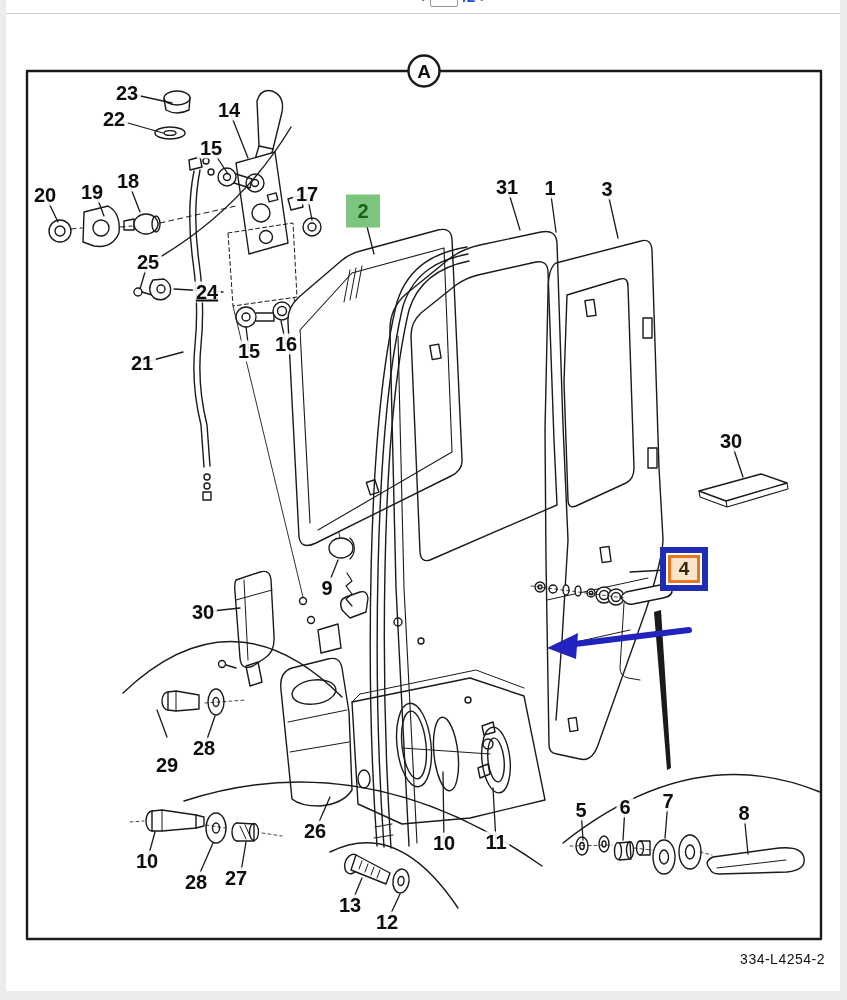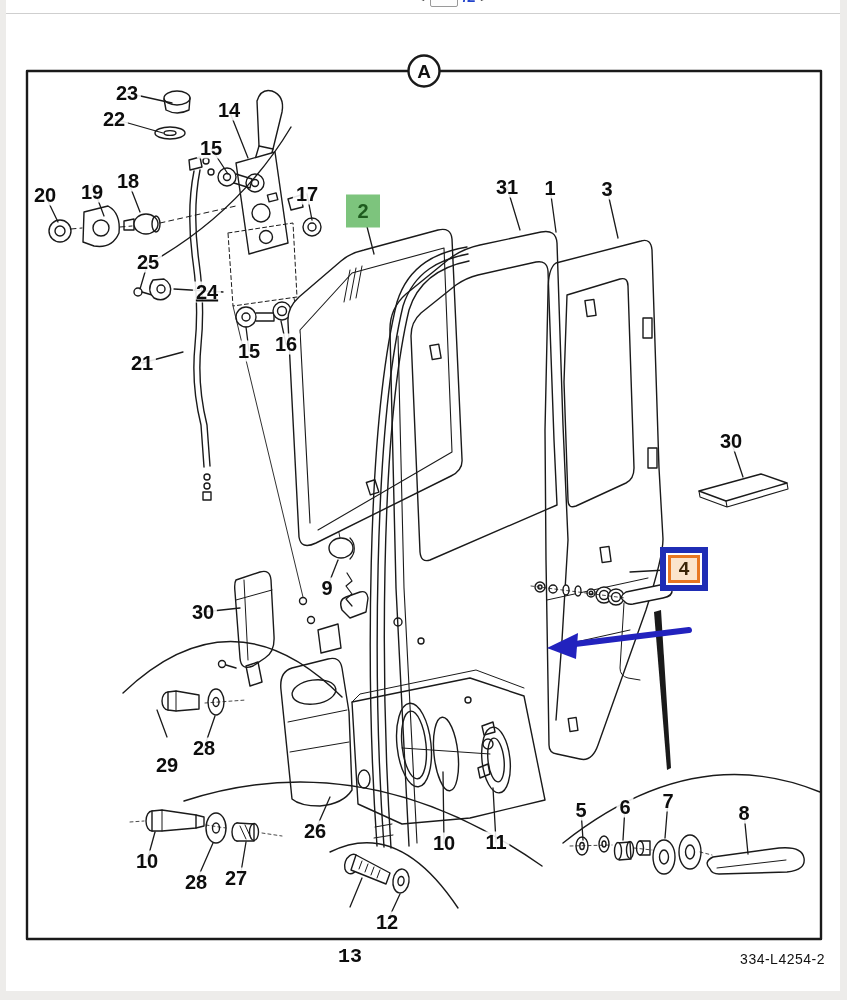--- a/index.html
+++ b/index.html
@@ -352,21 +352,21 @@
     <div class="part-label" style="left: 731px; top: 441px;">30</div>
     <div class="part-label selected-orange-blue" style="left: 684px; top: 569px;">4</div>
     <div class="part-label" style="left: 327px; top: 588px;">9</div>
     <div class="part-label" style="left: 203px; top: 612px;">30</div>
     <div class="part-label" style="left: 167px; top: 737px; margin-top: 28px;">29</div>
     <div class="part-label" style="left: 204px; top: 748px;">28</div>
     <div class="part-label" style="left: 147px; top: 861px;">10</div>
     <div class="part-label" style="left: 196px; top: 882px;">28</div>
     <div class="part-label" style="left: 236px; top: 878px; text-align: center;">27</div>
     <div class="part-label" style="left: 315px; top: 831px;">26</div>
-    <div class="part-label" style="left: 350px; top: 956px; font-family: Liberation Mono, monospace;">13</div>
+    <div class="part-label" style="left: 350px; top: 905px;">13</div>
     <div class="part-label" style="left: 387px; top: 922px;">12</div>
     <div class="part-label" style="left: 444px; top: 843px;">10</div>
     <div class="part-label" style="left: 496px; top: 842px;">11</div>
     <div class="part-label" style="left: 581px; top: 810px;">5</div>
     <div class="part-label" style="left: 625px; top: 807px;">6</div>
     <div class="part-label" style="left: 668px; top: 801px;">7</div>
     <div class="part-label" style="left: 744px; top: 813px;">8</div>
   </div>
 
 <div class="drawing-number">334-L4254-2</div>

